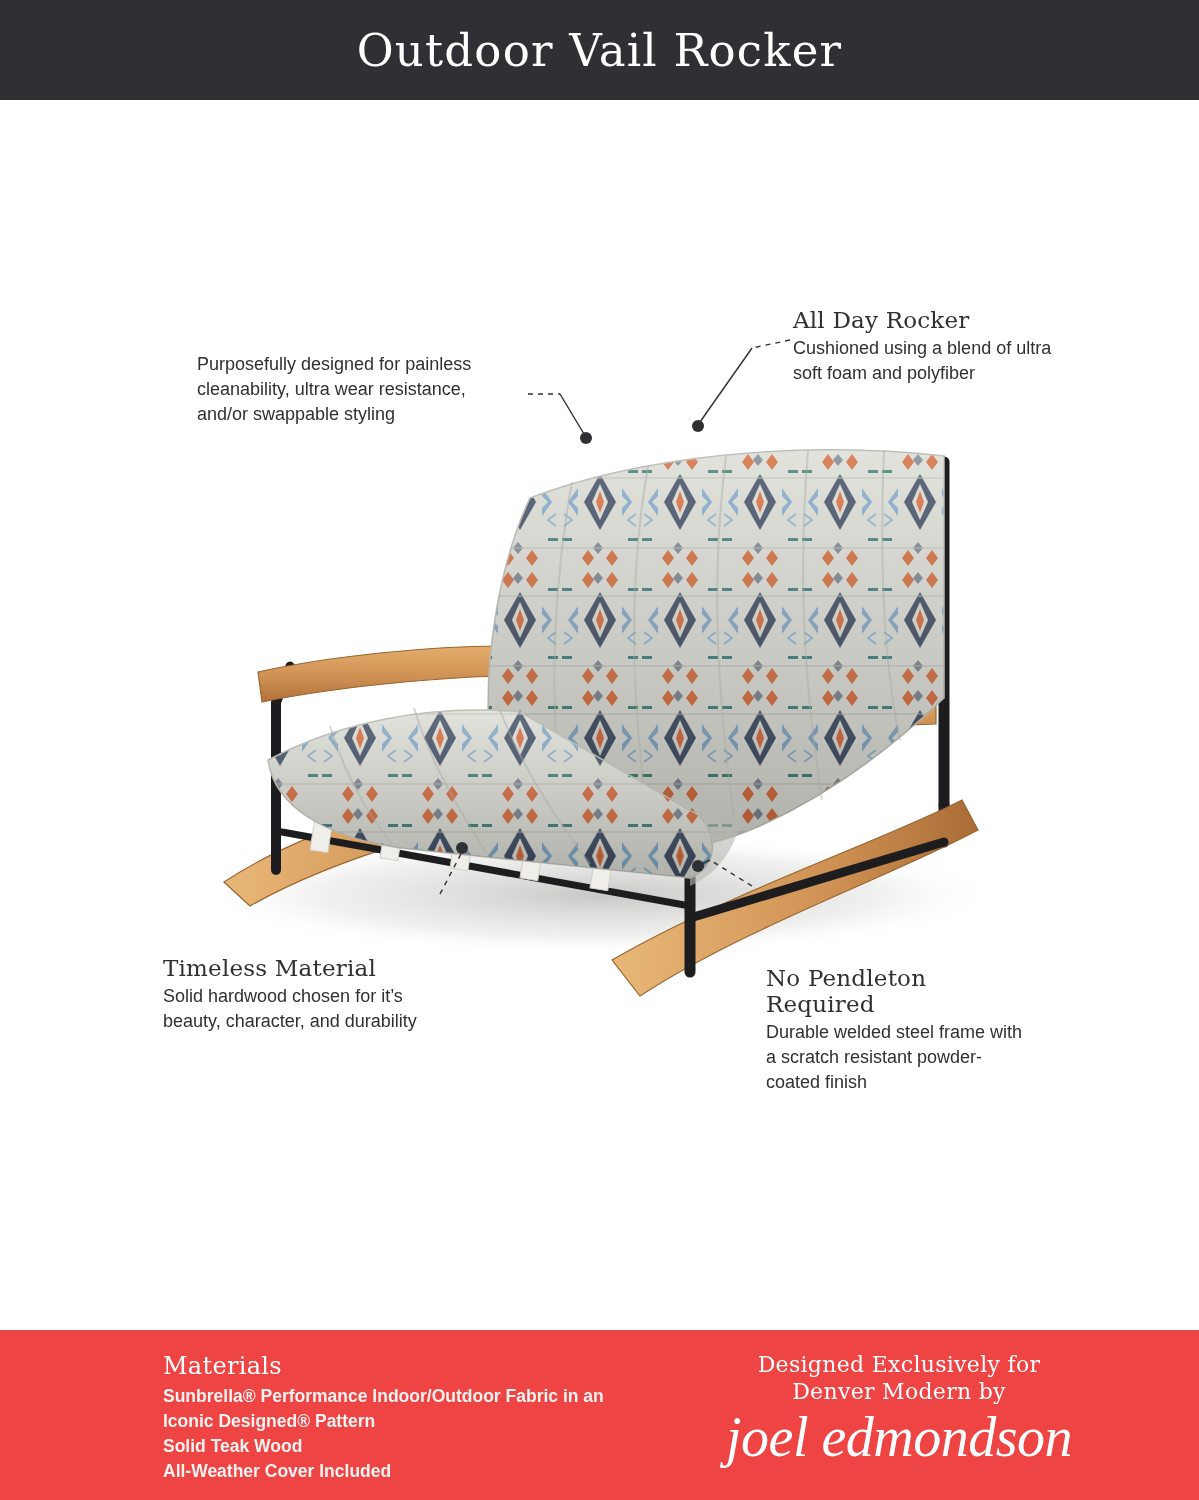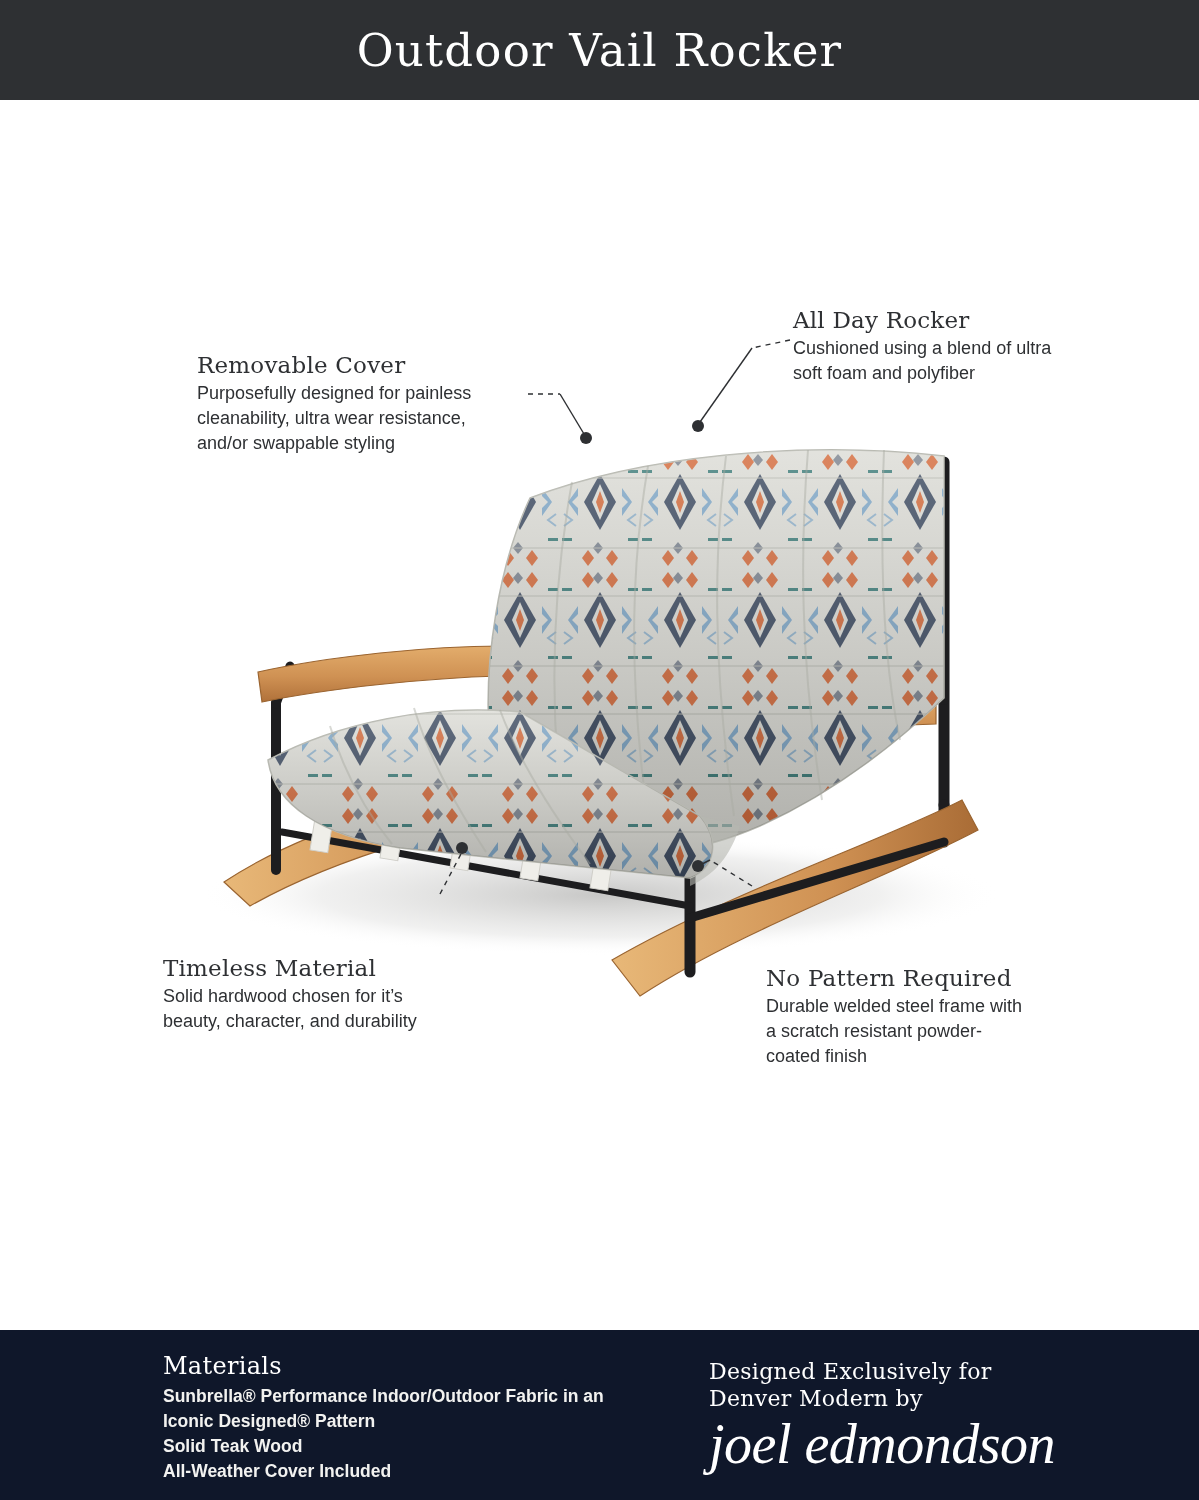--- a/index.html
+++ b/index.html
@@ -35,21 +35,21 @@
     letter-spacing: 1.2px;
     color: #ffffff;
   }
 
   
   .footer {
     position: absolute;
     left: 0; top: 1330px;
     width: 1199px;
     height: 170px;
-    background: #0f172a;
+    background: #ef4444;
     color: #ffffff;
   }
   .materials {
     position: absolute;
     left: 163px;
     top: 22px;
     width: 520px;
   }
   .materials-title {
     font-family: "DejaVu Serif", serif;
@@ -61,21 +61,22 @@
   .materials-line {
     font-family: "Liberation Sans", sans-serif;
     font-size: 17.5px;
     line-height: 25px;
     color: #f2f2f0;
     font-weight: bold;
   }
   .designed-block {
     position: absolute;
     right: 110px;
-    top: 28px;
+    top: 21px;
+    text-align: center;
     width: 380px;
   }
   .designed-line {
     font-family: "DejaVu Serif", serif;
     font-size: 22px;
     line-height: 27px;
     letter-spacing: 0.3px;
   }
   .signature {
     font-family: Liberation Serif, serif;
@@ -272,36 +273,35 @@
       <circle cx="462" cy="748" r="6" fill="#2e3033" stroke="none"></circle>
 
       <path d="M752 786 L710 760" stroke-dasharray="5 5"></path>
       <path d="M710 760 L698 766"></path>
       <circle cx="698" cy="766" r="6" fill="#2e3033" stroke="none"></circle>
     </g>
   </svg>
 </div>
 
 <div class="callout co-removable">
-  <div class="callout-title">Removable Cover</div>
   <div class="callout-body">Purposefully designed for painless cleanability, ultra wear resistance, and/or swappable styling</div>
 </div>
 
 <div class="callout co-allday">
   <div class="callout-title">All Day Rocker</div>
   <div class="callout-body">Cushioned using a blend of ultra soft foam and polyfiber</div>
 </div>
 
 <div class="callout co-timeless">
   <div class="callout-title">Timeless Material</div>
   <div class="callout-body">Solid hardwood chosen for it’s beauty, character, and durability</div>
 </div>
 
 <div class="callout co-assembly">
-  <div class="callout-title">No Pattern Required</div>
+  <div class="callout-title">No Pendleton Required</div>
   <div class="callout-body">Durable welded steel frame with a scratch resistant powder-coated finish</div>
 </div>
 
 <div class="footer">
   <div class="materials">
     <div class="materials-title">Materials</div>
     <div class="materials-line">Sunbrella® Performance Indoor/Outdoor Fabric in an</div>
     <div class="materials-line">Iconic Designed® Pattern</div>
     <div class="materials-line">Solid Teak Wood</div>
     <div class="materials-line">All-Weather Cover Included</div>

